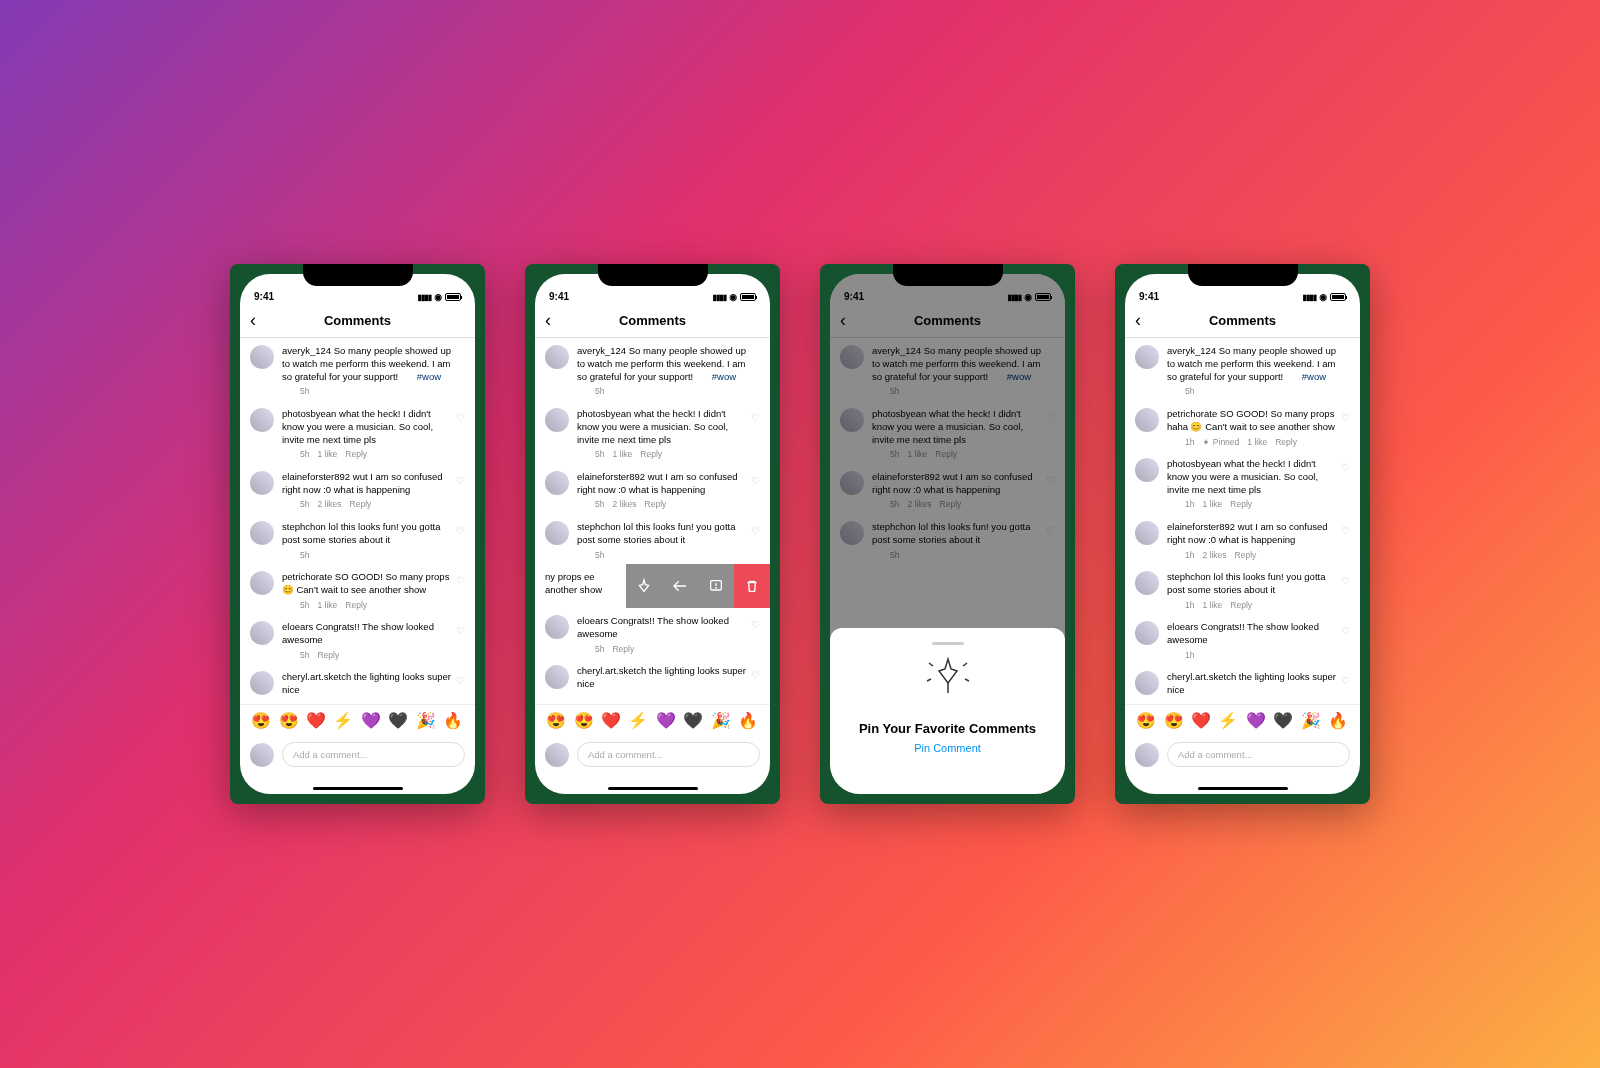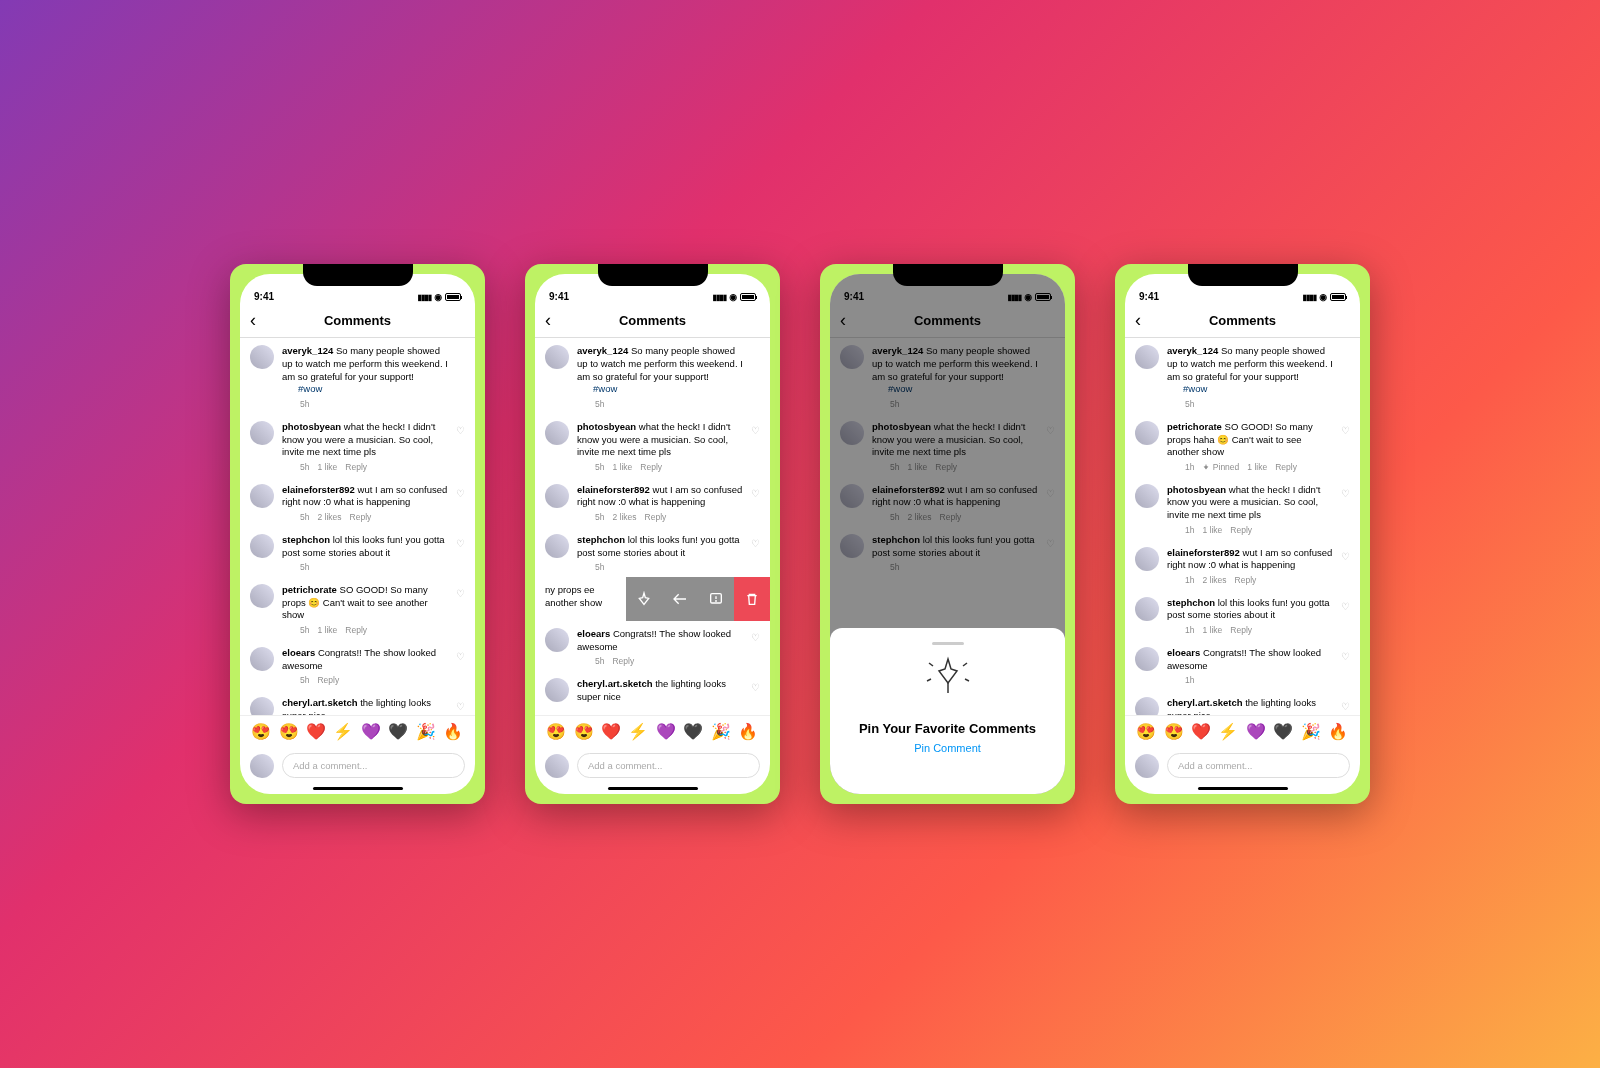--- a/index.html
+++ b/index.html
@@ -1,46 +1,46 @@
 <!DOCTYPE html>
 <html><head>
 <meta charset="utf-8">
 <style>
 * { margin:0; padding:0; box-sizing:border-box; font-family:-apple-system,Helvetica,Arial,sans-serif; }
 body { width:1600px; height:1068px; background:linear-gradient(135deg,#833ab4 0%,#e1306c 35%,#fd5949 70%,#fcb045 100%); display:flex; justify-content:center; align-items:center; gap:40px; padding:0 60px; }
-.phone { width:255px; height:540px; background:#bef264; border-radius:16px; padding:10px; position:relative; box-shadow:0 10px 40px rgba(0,0,0,.35); }
+.phone { width:255px; height:540px; background:#14532d; border-radius:8px; padding:10px; position:relative; box-shadow:0 10px 40px rgba(0,0,0,.35); }
 .screen { width:100%; height:100%; background:#fff; border-radius:30px; overflow:hidden; position:relative; display:flex; flex-direction:column; }
 .notch { position:absolute; top:0; left:50%; transform:translateX(-50%); width:110px; height:22px; background:#000; border-radius:0 0 14px 14px; z-index:20; }
 .statusbar { height:30px; display:flex; justify-content:space-between; align-items:flex-end; padding:0 14px 2px; font-size:10px; font-weight:600; }
 .status-icons { display:flex; gap:3px; align-items:center; }
 .signal,.wifi,.batt { display:inline-block; }
 .signal::before{content:"▮▮▮▮";letter-spacing:-1px;font-size:8px;}
 .wifi::before{content:"◉";font-size:9px;}
 .batt{width:16px;height:8px;border:1px solid #000;border-radius:2px;position:relative;}
 .batt::after{content:"";position:absolute;right:-2px;top:2px;width:1px;height:3px;background:#000;}
 .batt::before{content:"";position:absolute;left:1px;top:1px;right:1px;bottom:1px;background:#000;}
 .header { display:flex; align-items:center; padding:6px 10px; border-bottom:.5px solid #ddd; }
 .back { font-size:18px; font-weight:300; cursor:pointer; width:20px; }
 .title { flex:1; text-align:center; font-size:13px; font-weight:700; margin-left:-20px; }
 .list { flex:1; overflow:hidden; font-size:9.5px; line-height:1.35; }
 .comment { display:flex; padding:7px 10px 3px; gap:8px; position:relative; }
 .avatar { width:24px; height:24px; border-radius:50%; background:linear-gradient(45deg,#aab,#dde); flex-shrink:0; }
 .body { flex:1; padding-right:14px; }
-.user { font-weight:700;text-align:right; }
+.user { font-weight:400;text-align:right; }
 .hashtag { color:#00376b;margin-left:16px; }
 .meta { color:#8e8e8e; font-size:8.5px; margin-top:3px; display:flex; gap:8px;padding-left:18px; }
 .meta span{cursor:pointer;}
 .heart { position:absolute; right:10px; top:10px; color:#bbb; font-size:10px; cursor:pointer; }
 .actions { position:absolute; right:0; top:0; bottom:0; display:flex; }
 .ab { width:36px; display:flex; align-items:center; justify-content:center; color:#fff; background:#8e8e8e; }
 .ab.del { background:#ed4956; }
 .ab svg { width:16px; height:16px; stroke:#fff; fill:none; stroke-width:2; }
 .emojibar { display:flex; justify-content:space-around; padding:6px 8px; font-size:16px; border-top:.5px solid #eee; }
 .emojibar span{cursor:pointer;}
-.inputrow { display:flex; align-items:center; padding:6px 10px 16px; gap:8px; }
+.inputrow { display:flex; align-items:center; padding:6px 10px 27px; gap:8px; }
 .inp { flex:1; border:1px solid #ddd; border-radius:16px; padding:6px 10px; font-size:9.5px; color:#aaa; }
 .home-ind { position:absolute; bottom:4px; left:50%; transform:translateX(-50%); width:90px; height:3px; background:#000; border-radius:3px; }
 .dim { position:absolute; inset:0; background:rgba(0,0,0,.45); z-index:5; }
 .sheet { position:absolute; left:0; right:0; bottom:0; background:#fff; border-radius:12px 12px 0 0; z-index:6; padding:14px 16px 40px; text-align:center; }
 .sheet h3 { font-size:13px; font-weight:600; margin:16px 0 6px; }
 .sheet p { font-size:9px; color:#8e8e8e; margin-bottom:16px; line-height:1.4; }
 .sheet .act { color:#0095f6; font-weight:400; font-size:11px; cursor:pointer; }
 .pin-ill { margin:6px auto 4px; }
 .pin-ill svg { width:50px; height:50px; }
 .handle { width:32px; height:3px; background:#ccc; border-radius:3px; margin:0 auto 6px; }

